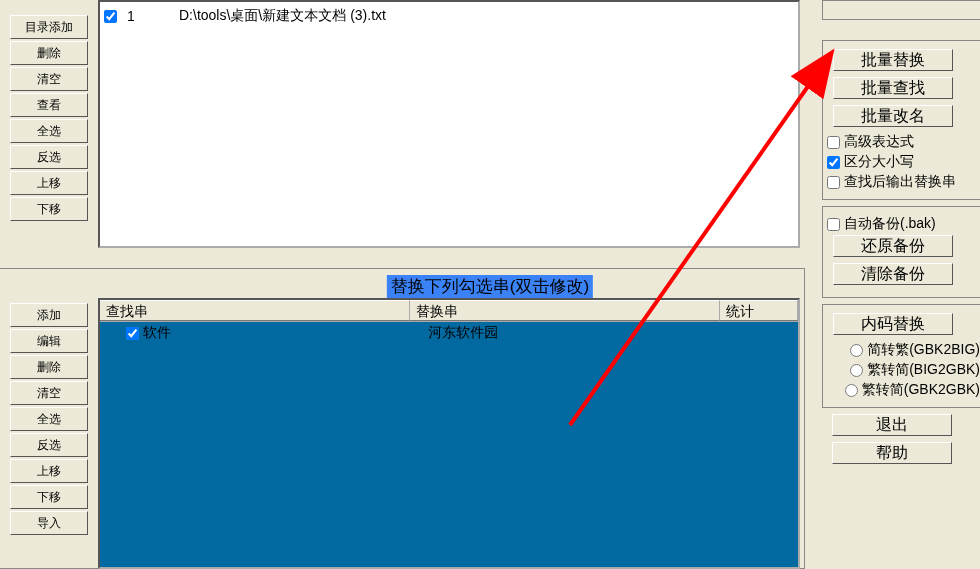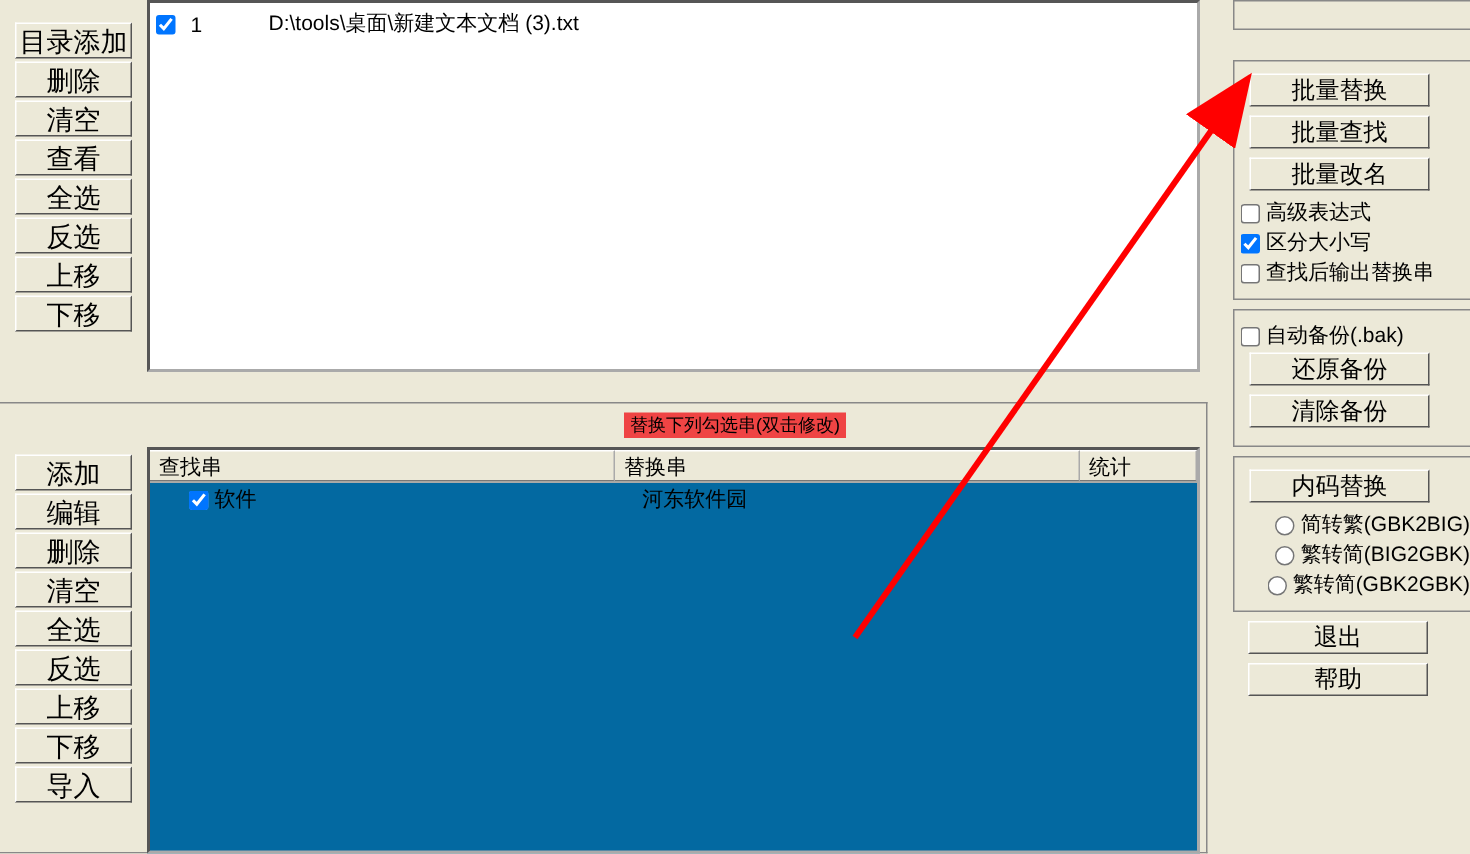--- a/index.html
+++ b/index.html
@@ -15,21 +15,21 @@
     .btn {
       display: block;
       width: 78px;
       height: 24px;
       background: #ece9d8;
       border: 1px solid #888;
       border-top-color: #fff;
       border-left-color: #fff;
       border-right-color: #555;
       border-bottom-color: #555;
-      font-size: 18px;
+      font-size: 12px;
       font-family: inherit;
       cursor: pointer;
       margin-bottom: 2px;
       text-align: center;
     }
     .btn-wide-small {
       display: block;
       width: 120px;
       height: 22px;
       background: #ece9d8;
@@ -70,24 +70,24 @@
     }
     .file-row .num { width: 50px; padding-left: 4px; }
     .chk {
       width: 13px; height: 13px;
     }
     .legend-title {
       position: absolute;
       left: 50%;
       top: 275px;
       transform: translateX(-50%);
-      font-size: 12px;
+      font-size: 17px;
       color: #000;
       z-index: 2;
-      background: #ef4444;
+      background: #3b82f6;
       padding: 0 4px;
     }
     .fieldset-mid {
       position: absolute;
       left: 0px;
       top: 268px;
       width: 805px;
       height: 301px;
       border: 1px solid #888;
       border-left: none;

